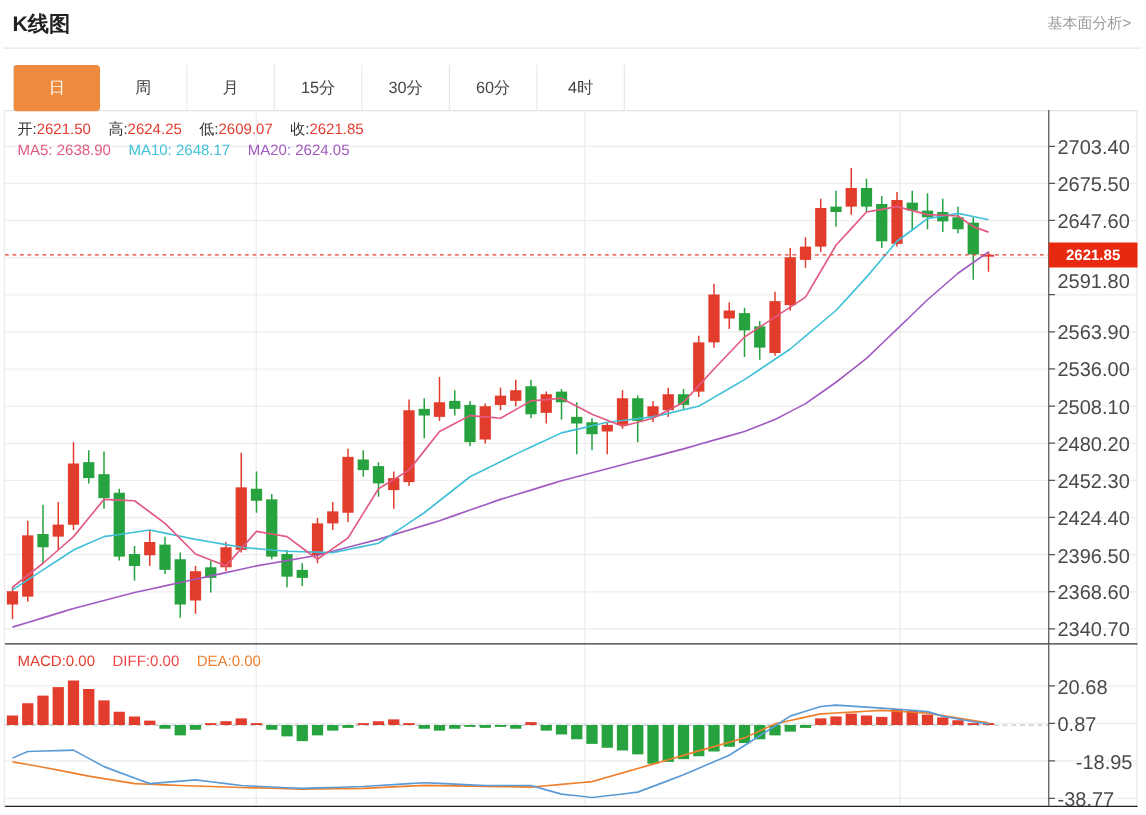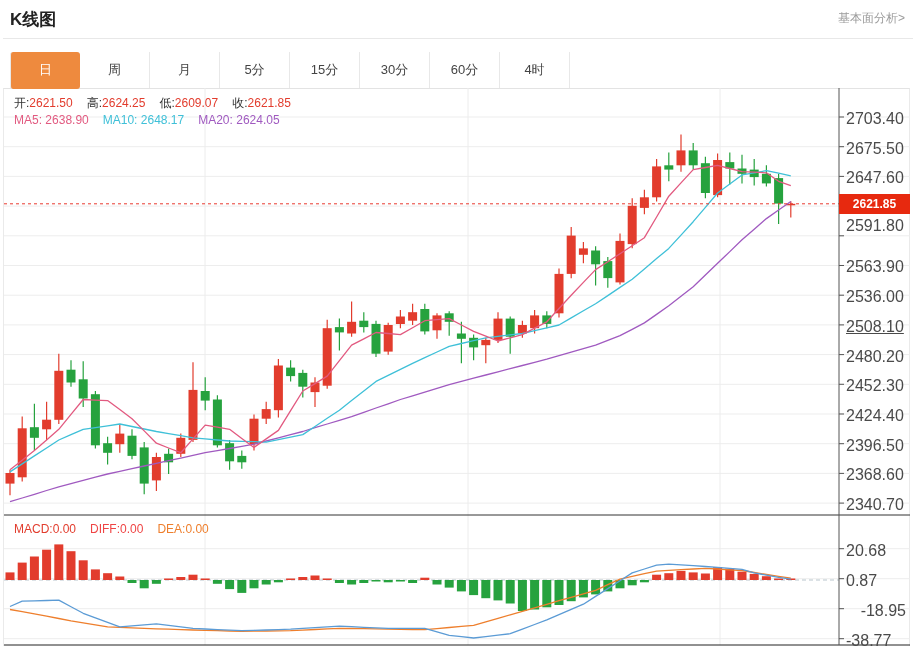--- a/index.html
+++ b/index.html
@@ -33,21 +33,20 @@
 
 <div class="page">
   <div class="header-title">K线图</div>
   <div class="header-link">基本面分析&gt;</div>
   <div class="header-divider"></div>
 
   <div class="tab-bar" id="tab-bar">
       <div class="tab active">日</div>
       <div class="tab">周</div>
       <div class="tab">月</div>
-      <div class="tab">5分</div>
       <div class="tab">15分</div>
       <div class="tab">30分</div>
       <div class="tab">60分</div>
       <div class="tab">4时</div>
     </div>
 
   <div class="chart-frame"></div>
 
   <svg id="chart-svg" width="917" height="652">
       <line x1="4" y1="117.0" x2="910" y2="117.0" stroke="#ededed" stroke-width="1"></line>
@@ -296,21 +295,21 @@
       <line x1="839" y1="638.69778" x2="844" y2="638.69778" stroke="#555" stroke-width="1"></line>
     </svg>
 
   <div id="axis-labels">
       <div class="axis-label" style="top: 110px;">2703.40</div>
       <div class="axis-label" style="top: 139.7px;">2675.50</div>
       <div class="axis-label" style="top: 169.399px;">2647.60</div>
       <div class="axis-label" style="top: 217px;">2591.80</div>
       <div class="axis-label" style="top: 258.498px;">2563.90</div>
       <div class="axis-label" style="top: 288.197px;">2536.00</div>
-      <div class="axis-label" style="top: 317.897px; text-decoration: underline;">2508.10</div>
+      <div class="axis-label" style="top: 317.897px;">2508.10</div>
       <div class="axis-label" style="top: 347.596px;">2480.20</div>
       <div class="axis-label" style="top: 377.296px;">2452.30</div>
       <div class="axis-label" style="top: 406.995px;">2424.40</div>
       <div class="axis-label" style="top: 436.695px;">2396.50</div>
       <div class="axis-label" style="top: 466.395px;">2368.60</div>
       <div class="axis-label" style="top: 496.094px;">2340.70</div>
       <div class="axis-label" style="top: 541.69px;">20.68</div>
       <div class="axis-label" style="top: 571.683px;">0.87</div>
       <div class="axis-label" style="top: 601.69px; text-align: right;">-18.95</div>
       <div class="axis-label" style="top: 631.698px;">-38.77</div>

